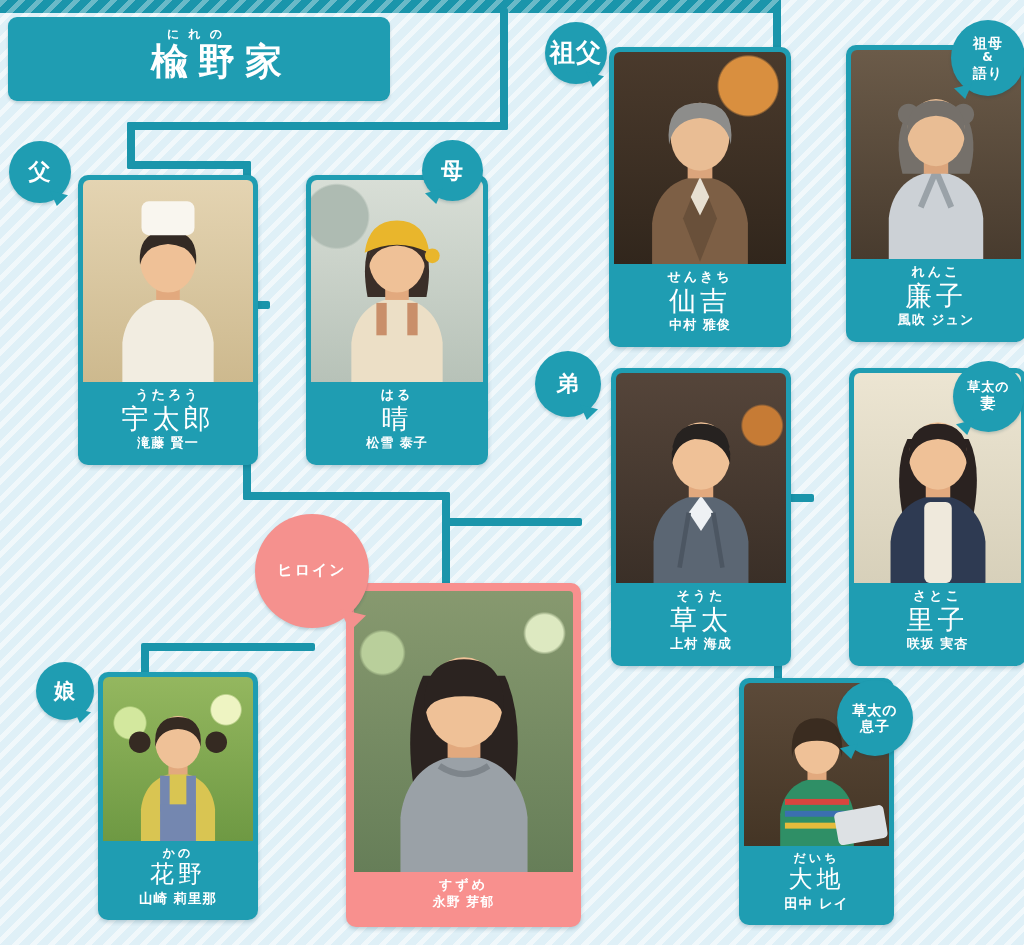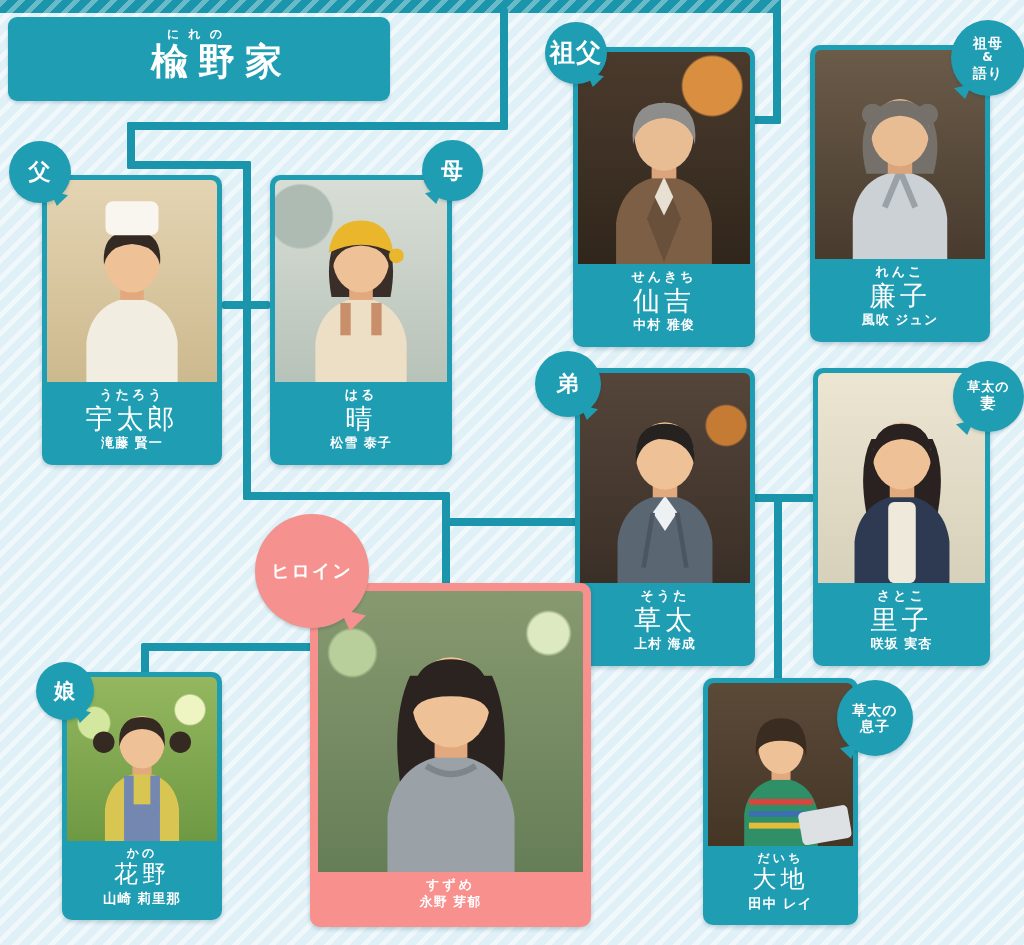--- a/index.html
+++ b/index.html
@@ -22,21 +22,21 @@
     background:#1f9db2; border-radius:9px; z-index:2;
     color:#fff; text-align:center; box-sizing:border-box; padding-top:9px;
     box-shadow:0 2px 3px rgba(0,60,80,.18);
   }
   .title-furi { font-size:12px; font-weight:bold; letter-spacing:9px; }
   .title-name { font-size:37px; font-weight:bold; letter-spacing:10px; line-height:1.05;padding-left:45px; }
   
   .card {
     position:absolute; z-index:2; background:#1f9db2; border-radius:10px;
     display:flex; flex-direction:column; box-sizing:border-box; padding:5px;
-    overflow:hidden; box-shadow:0 2px 4px rgba(0,60,80,.22); cursor:pointer;
+    overflow:hidden; box-shadow:0 2px 4px rgba(0,60,80,.22); cursor:pointer;margin-left:36px;
   }
   .card.pink { background:#f8908e; padding:8px; }
   .photo { flex:1; position:relative; overflow:hidden; border-radius:6px 6px 0 0; }
   .card.pink .photo { border-radius:4px 4px 0 0; }
   .label { text-align:center; color:#fff; padding:5px 2px 8px; }
   .furi  { font-size:13px; font-weight:bold; letter-spacing:3px; line-height:1.3; }
   .nm    { font-size:27px; font-weight:normal; letter-spacing:4px; line-height:1.15; }
   .actor { font-size:13px; font-weight:bold; letter-spacing:1px; line-height:1.35; }
   .card.sm .nm { font-size:24px; }
   .card.sm .furi { font-size:12px; }
@@ -221,21 +221,21 @@
         <path d="M41 51 Q39 26 60 26 Q81 26 79 51 Q76 37 60 36 Q44 37 41 51Z" fill="#352a22"></path>
       </svg>
     </div>
     <div class="label">
       <div class="furi">かの</div>
       <div class="nm">花野</div>
       <div class="actor">山崎 莉里那</div>
     </div>
   </div>
 
-  <div class="card pink" style="left:310px;top:583px;width:281px;height:344px">
+  <div class="card pink" style="left:310px;top:583px;width:235px;height:344px">
     <div class="photo bg-suzume">
       <svg class="person" viewBox="0 0 120 130">
         <path d="M36 92 Q30 56 40 34 L80 34 Q90 56 84 92Z" fill="#2b2320"></path>
         <path d="M60 73 C43 73 31 85 29 103 L29 130 L91 130 L91 103 C89 85 77 73 60 73Z" fill="#9aa1a7"></path>
         <path d="M48 78 Q60 86 72 78" stroke="#7e858b" stroke-width="3" fill="none"></path>
         <rect x="52" y="58" width="16" height="16" fill="#e2a97e"></rect>
         <ellipse cx="60" cy="47" rx="19" ry="22" fill="#efc197"></ellipse>
         <path d="M41 55 Q38 26 60 26 Q82 26 79 55 Q79 44 60 44 Q41 44 41 55Z" fill="#2b2320"></path>
       </svg>
     </div>
@@ -282,21 +282,21 @@
   <div class="badge tail-br" style="left:535px;top:351px;width:66px;height:66px;font-size:22px">
     <span class="bl">弟</span>
   </div>
   <div class="badge tail-bl" style="left:953px;top:361px;width:71px;height:71px;font-size:13px">
     <span class="bl">草太の</span>
     <span class="bl" style="font-size:15px">妻</span>
   </div>
   <div class="badge tail-br" style="left:36px;top:662px;width:58px;height:58px;font-size:21px">
     <span class="bl">娘</span>
   </div>
-  <div class="badge pink tail-br" style="left:255px;top:514px;width:114px;height:114px;font-size:18px">
+  <div class="badge pink tail-br" style="left:255px;top:514px;width:114px;height:114px;font-size:15px">
     <span class="bl" style="letter-spacing:2px">ヒロイン</span>
   </div>
   <div class="badge tail-bl" style="left:837px;top:680px;width:76px;height:76px;font-size:14px">
     <span class="bl">草太の</span>
     <span class="bl">息子</span>
   </div>
 
 </div>
 
 </body></html>

